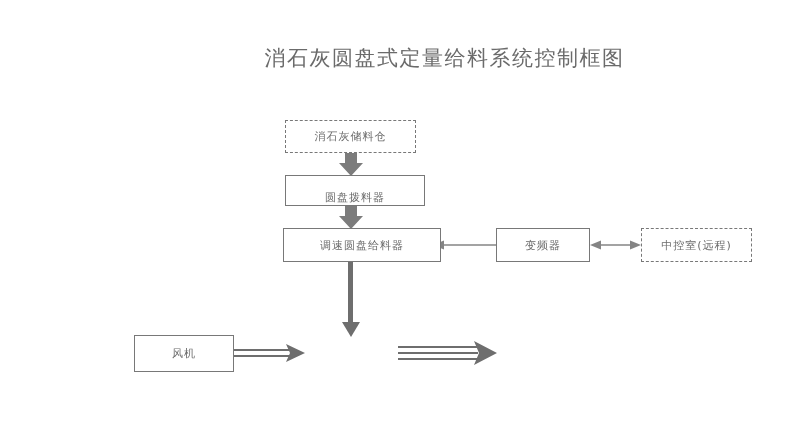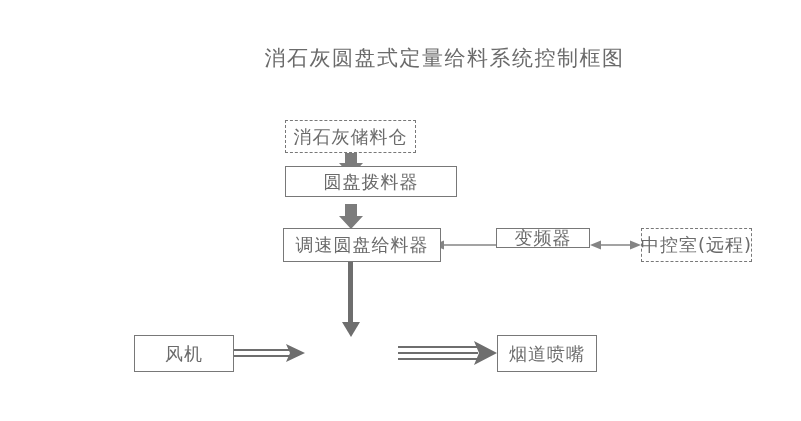--- a/index.html
+++ b/index.html
@@ -30,21 +30,21 @@
     white-space: nowrap;
     padding-left: 44px;
   }
   .node {
     position: absolute;
     box-sizing: border-box;
     display: flex;
     align-items: center;
     justify-content: center;
     color: #6b6b6b;
-    font-size: 18px;
+    font-size: 11px;
     letter-spacing: 1px;
     background: #ffffff;
     white-space: nowrap;
   }
   .node.solid {
     border: 1px solid #787878;
   }
   .node.dashed {
     border: 1px dashed #787878;
   }
@@ -102,38 +102,35 @@
       <line x1="398" y1="359" x2="478" y2="359" stroke="#6e6e6e" stroke-width="1.8"></line>
       <polygon points="497,353 474,341 479,353 474,365" fill="#6e6e6e"></polygon>
     </g>
 
   </svg>
 
   <div class="node dashed" style="left:285px; top:120px; width:131px; height:33px;">
     <span>消石灰储料仓</span>
   </div>
 
-  <div class="node solid" style="left:285px; top:166px; width:172px; height:31px;">
+  <div class="node solid" style="left:285px; top:175px; width:140px; height:31px;align-items:flex-end;">
     <span>圆盘拨料器</span>
   </div>
 
   <div class="node solid" style="left:275px; top:228px; width:158px; height:34px;margin-left:8px;">
     <span>调速圆盘给料器</span>
   </div>
 
-  <div class="node solid" style="left:496px; top:228px; width:94px; height:20px;">
+  <div class="node solid" style="left:496px; top:228px; width:94px; height:34px;">
     <span>变频器</span>
   </div>
 
   <div class="node dashed" style="left:641px; top:228px; width:111px; height:34px;">
     <span>中控室(远程)</span>
   </div>
 
   <div class="node solid" style="left:110px; top:335px; width:100px; height:37px;margin-left:24px;">
     <span>风机</span>
   </div>
 
 
-  <div class="node solid" style="left:497px; top:335px; width:100px; height:37px;">
-    <span>烟道喷嘴</span>
-  </div>
 
 </div>
 
 </body></html>

